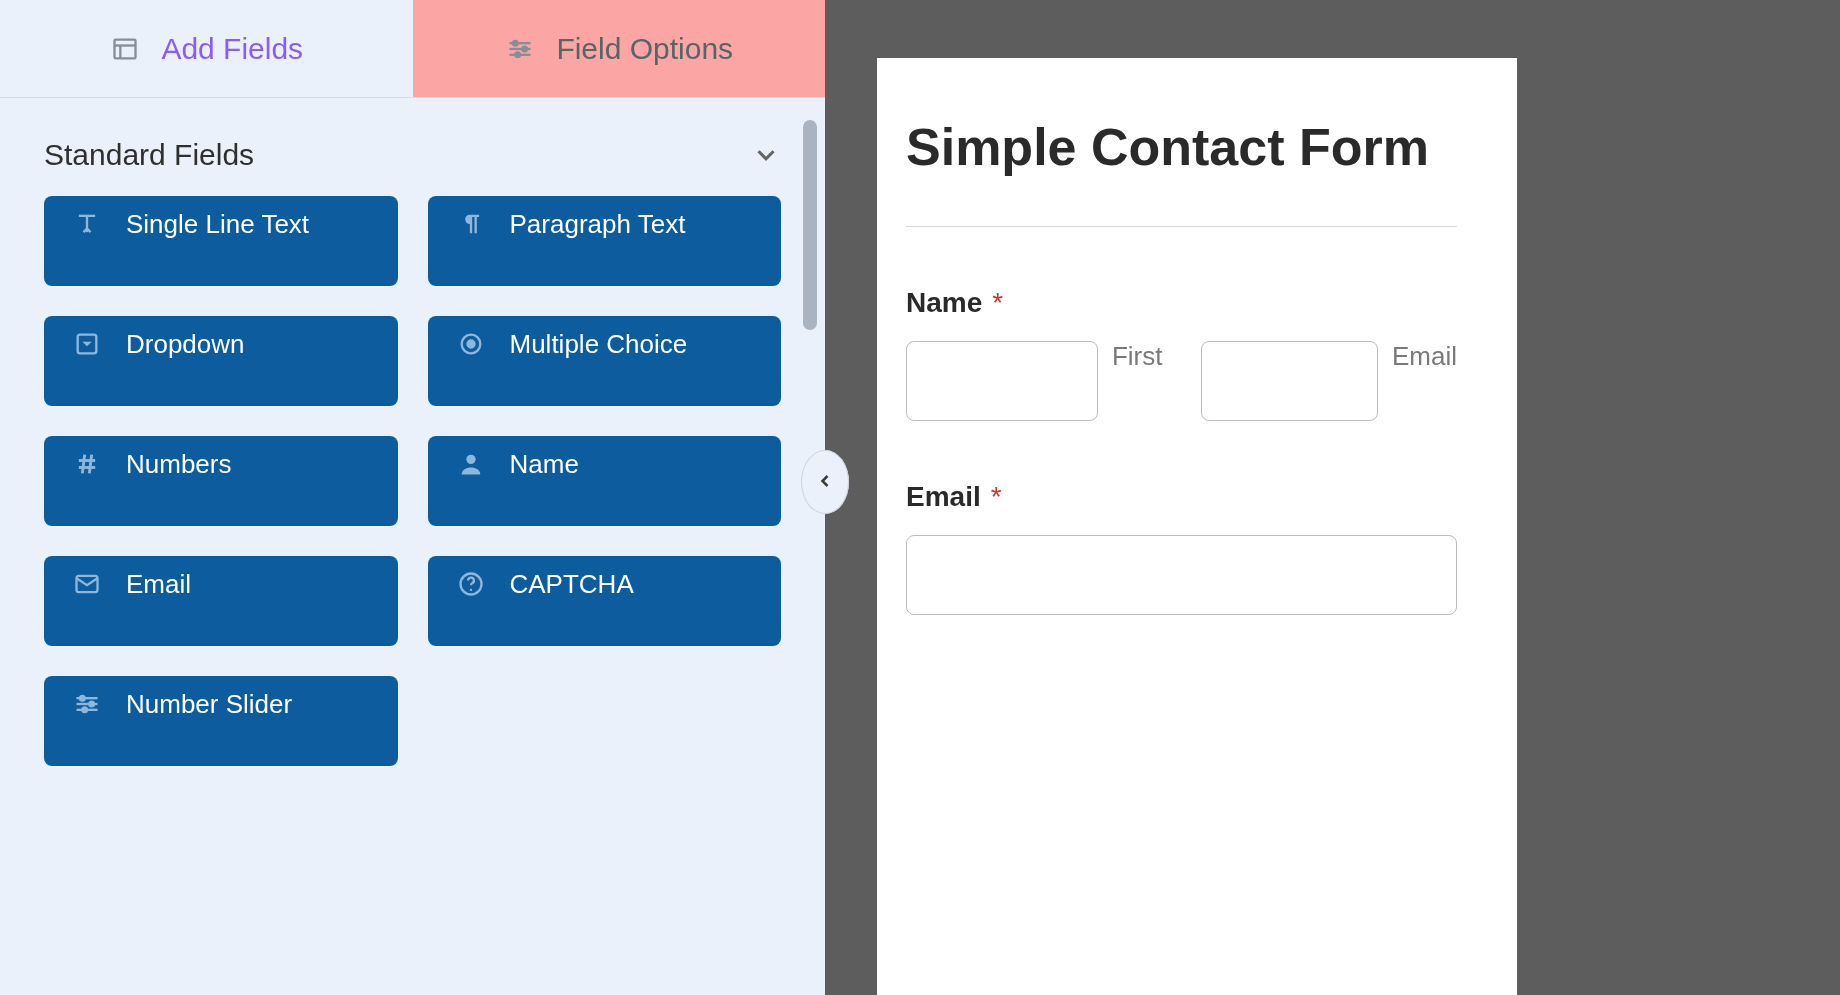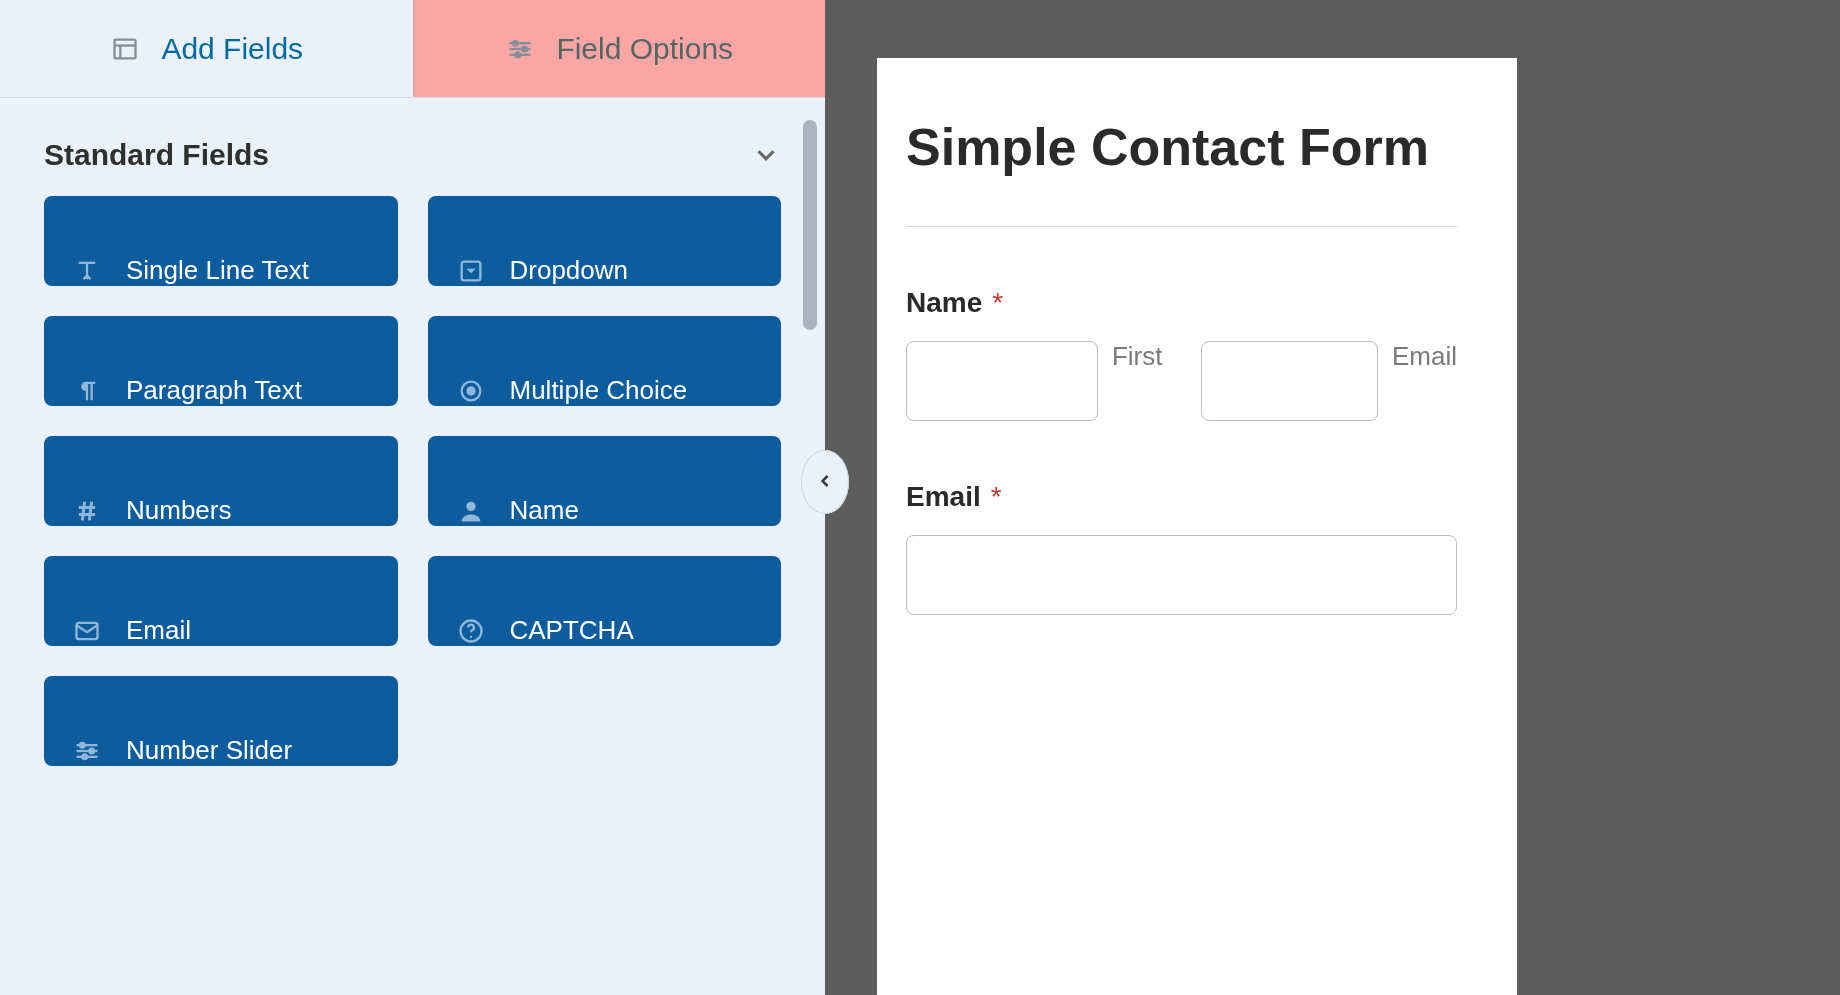--- a/index.html
+++ b/index.html
@@ -21,60 +21,60 @@
     height: 98px;
     border-bottom: 1px solid #d6dde6;
   }
   .tab {
     flex: 1;
     display: flex;
     align-items: center;
     justify-content: center;
     gap: 20px;
     font-size: 30px;
-    color: #0369a1;
+    color: #8b5cf6;
     cursor: pointer;
   }
   .tab.inactive {
     background: #fca5a5;
     color: #566;
   }
   .tab-icon { width: 32px; height: 32px; color:#868e99; display:flex;align-items:center;justify-content:center;}
   .tab-icon svg { width: 28px; height: 28px; }
 
   .section-header {
     display: flex;
     align-items: center;
     justify-content: space-between;
     padding: 40px 44px 24px 44px;
   }
   .section-title {
     font-size: 30px;
-    font-weight: 700;
+    font-weight: 400;
     color: #2f2f2f;
   }
   .chevron { width: 30px; height: 30px; color:#666; }
 
   .field-grid {
     display: grid;
     grid-template-columns: 1fr 1fr;
     gap: 30px 30px;
     padding: 0 44px 40px 44px;
   }
 
   .field-btn {
     background: #0d5c9e;
     color: #fff;
     border: none;
     border-radius: 8px;
     height: 90px;
     display: flex;
-    align-items: flex-end;
+    align-items: flex-start;
     gap: 24px;
-    padding: 0 28px;
+    padding: 13px 28px;
     font-size: 26px;
     cursor: pointer;
     text-align: left;
   }
   .field-btn .fi {
     width: 30px;
     height: 30px;
     color: #8fb7da;
     display: flex;
     align-items: center;
@@ -211,36 +211,36 @@
             <path d="M5 5h14"></path>
             <path d="M12 5v14"></path>
             <path d="M9 19l3-3 3 3"></path>
           </svg>
       </span>
       <span>Single Line Text</span>
     </button>
 
     <button class="field-btn">
       <span class="fi">
-        <svg viewBox="0 0 24 24" fill="none" stroke="currentColor" stroke-width="2">
-            <rect x="4" y="4" width="16" height="16" rx="2"></rect>
-            <polyline points="8 10 12 14 16 10" fill="currentColor" stroke="none"></polyline>
-          </svg>
-      </span>
-      <span>Dropdown</span>
-    </button>
-
-    <button class="field-btn">
-      <span class="fi">
         <svg viewBox="0 0 24 24" fill="currentColor">
             <path d="M13 4h6v2h-2v14h-2V6h-2v14h-2V6a4 4 0 0 1 0-0V4a5 5 0 0 0 0 10h0V4z" opacity="0"></path>
             <path d="M10 4h9v2h-2v14h-2V6h-2v14h-2V12a4 4 0 1 1 0-8z"></path>
           </svg>
       </span>
       <span>Paragraph Text</span>
+    </button>
+
+    <button class="field-btn">
+      <span class="fi">
+        <svg viewBox="0 0 24 24" fill="none" stroke="currentColor" stroke-width="2">
+            <rect x="4" y="4" width="16" height="16" rx="2"></rect>
+            <polyline points="8 10 12 14 16 10" fill="currentColor" stroke="none"></polyline>
+          </svg>
+      </span>
+      <span>Dropdown</span>
     </button>
 
     <button class="field-btn">
       <span class="fi">
         <svg viewBox="0 0 24 24" fill="none" stroke="currentColor" stroke-width="2">
             <circle cx="12" cy="12" r="8"></circle>
             <circle cx="12" cy="12" r="3" fill="currentColor"></circle>
           </svg>
       </span>
       <span>Multiple Choice</span>

